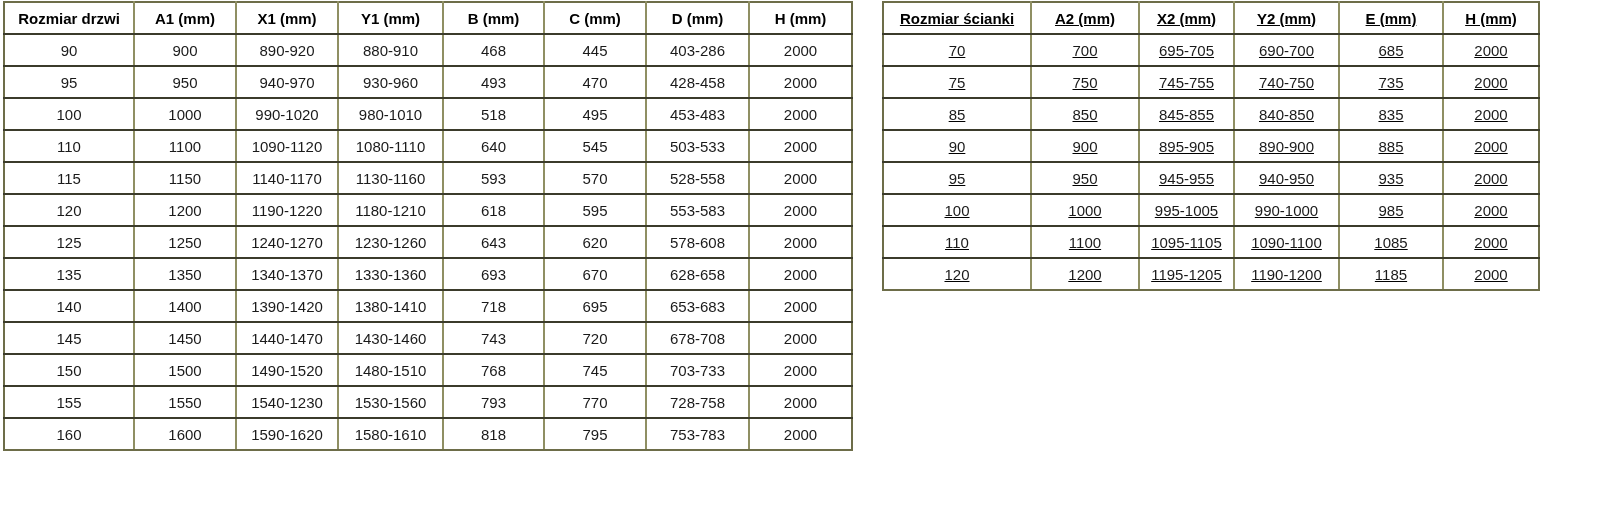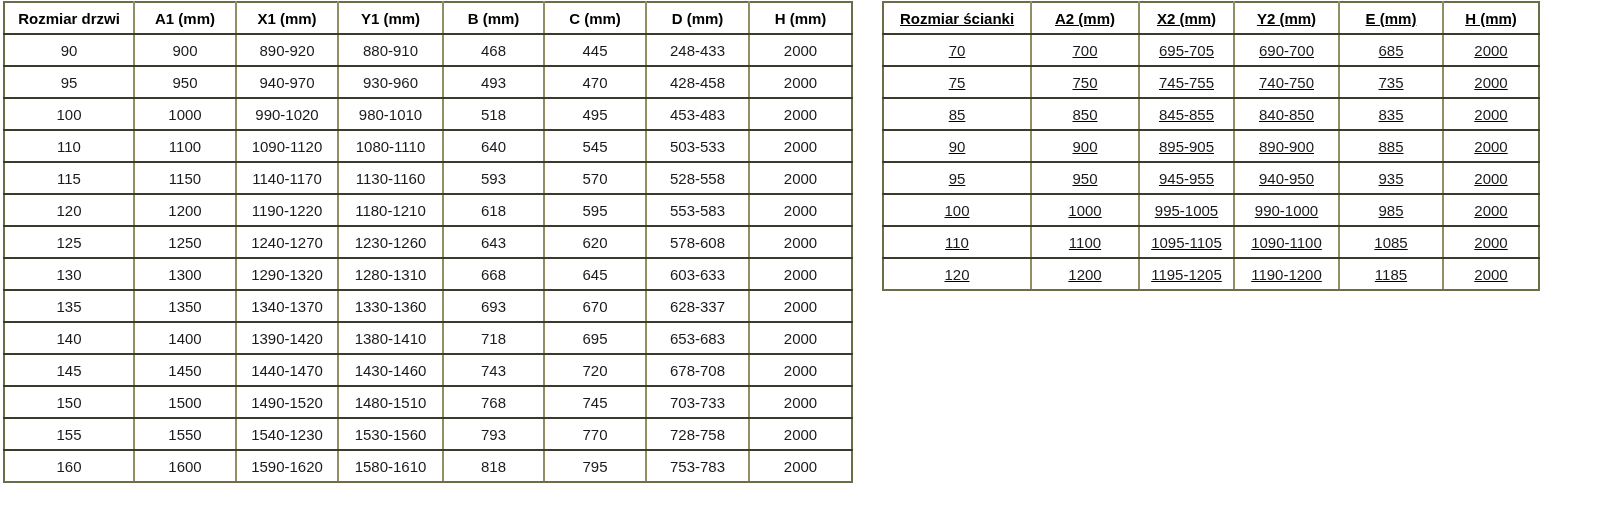--- a/index.html
+++ b/index.html
@@ -89,21 +89,21 @@
         </tr>
     </thead>
     <tbody>
         <tr>
           <td>90</td>
           <td>900</td>
           <td>890-920</td>
           <td>880-910</td>
           <td>468</td>
           <td>445</td>
-          <td>248-433</td>
+          <td>403-286</td>
           <td>2000</td>
         </tr>
         <tr>
           <td>95</td>
           <td>950</td>
           <td>940-970</td>
           <td>930-960</td>
           <td>493</td>
           <td>470</td>
           <td>428-458</td>
@@ -153,37 +153,27 @@
           <td>125</td>
           <td>1250</td>
           <td>1240-1270</td>
           <td>1230-1260</td>
           <td>643</td>
           <td>620</td>
           <td>578-608</td>
           <td>2000</td>
         </tr>
         <tr>
-          <td>130</td>
-          <td>1300</td>
-          <td>1290-1320</td>
-          <td>1280-1310</td>
-          <td>668</td>
-          <td>645</td>
-          <td>603-633</td>
-          <td>2000</td>
-        </tr>
-        <tr>
           <td>135</td>
           <td>1350</td>
           <td>1340-1370</td>
           <td>1330-1360</td>
           <td>693</td>
           <td>670</td>
-          <td>628-337</td>
+          <td>628-658</td>
           <td>2000</td>
         </tr>
         <tr>
           <td>140</td>
           <td>1400</td>
           <td>1390-1420</td>
           <td>1380-1410</td>
           <td>718</td>
           <td>695</td>
           <td>653-683</td>

